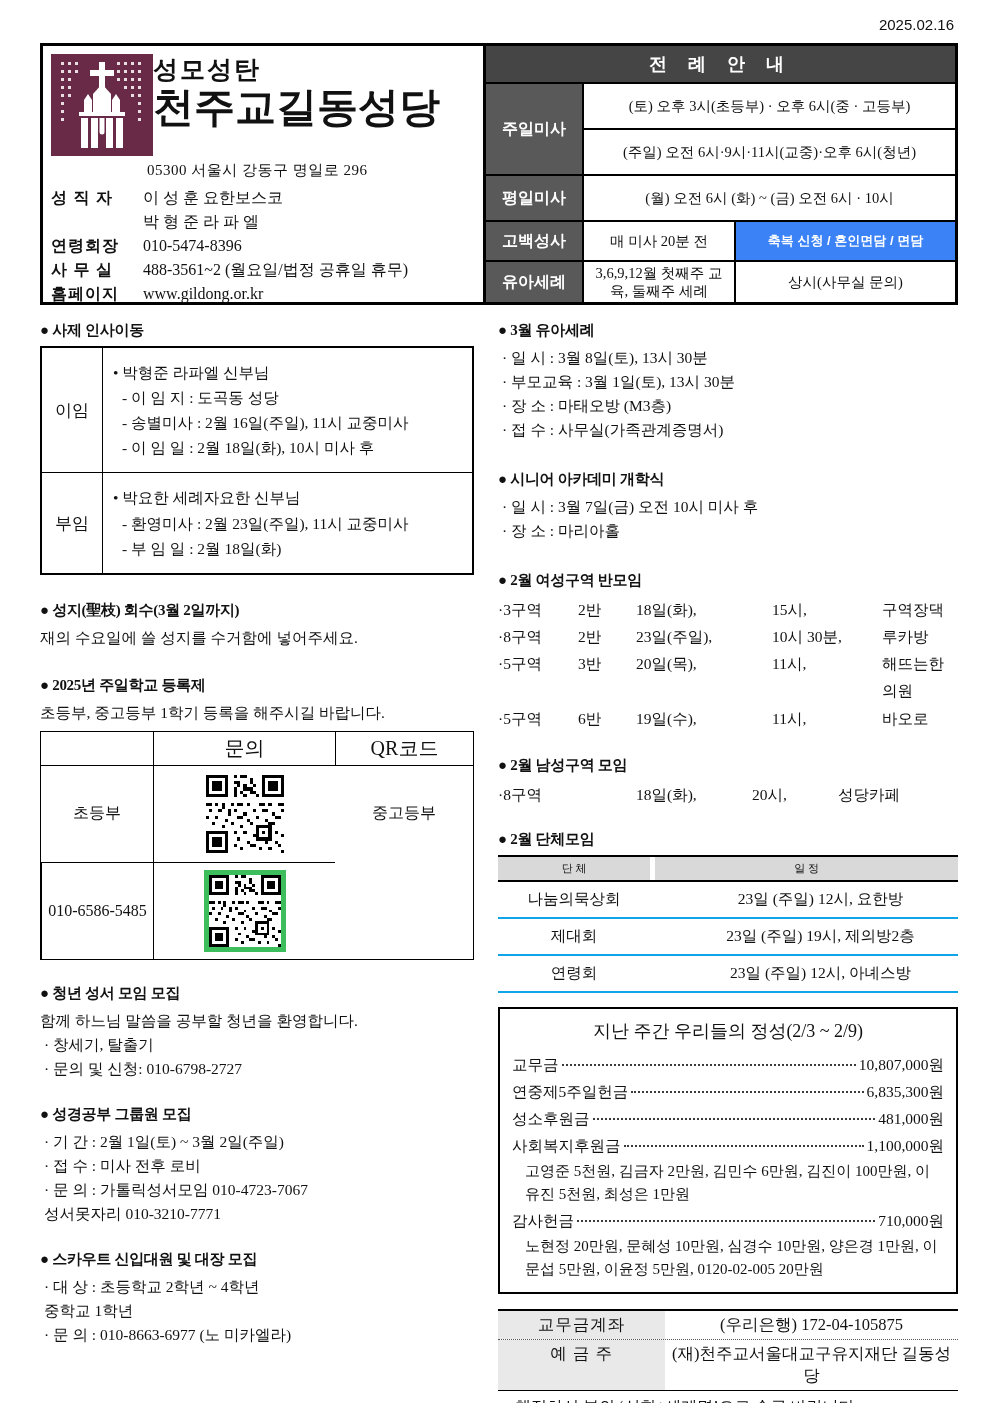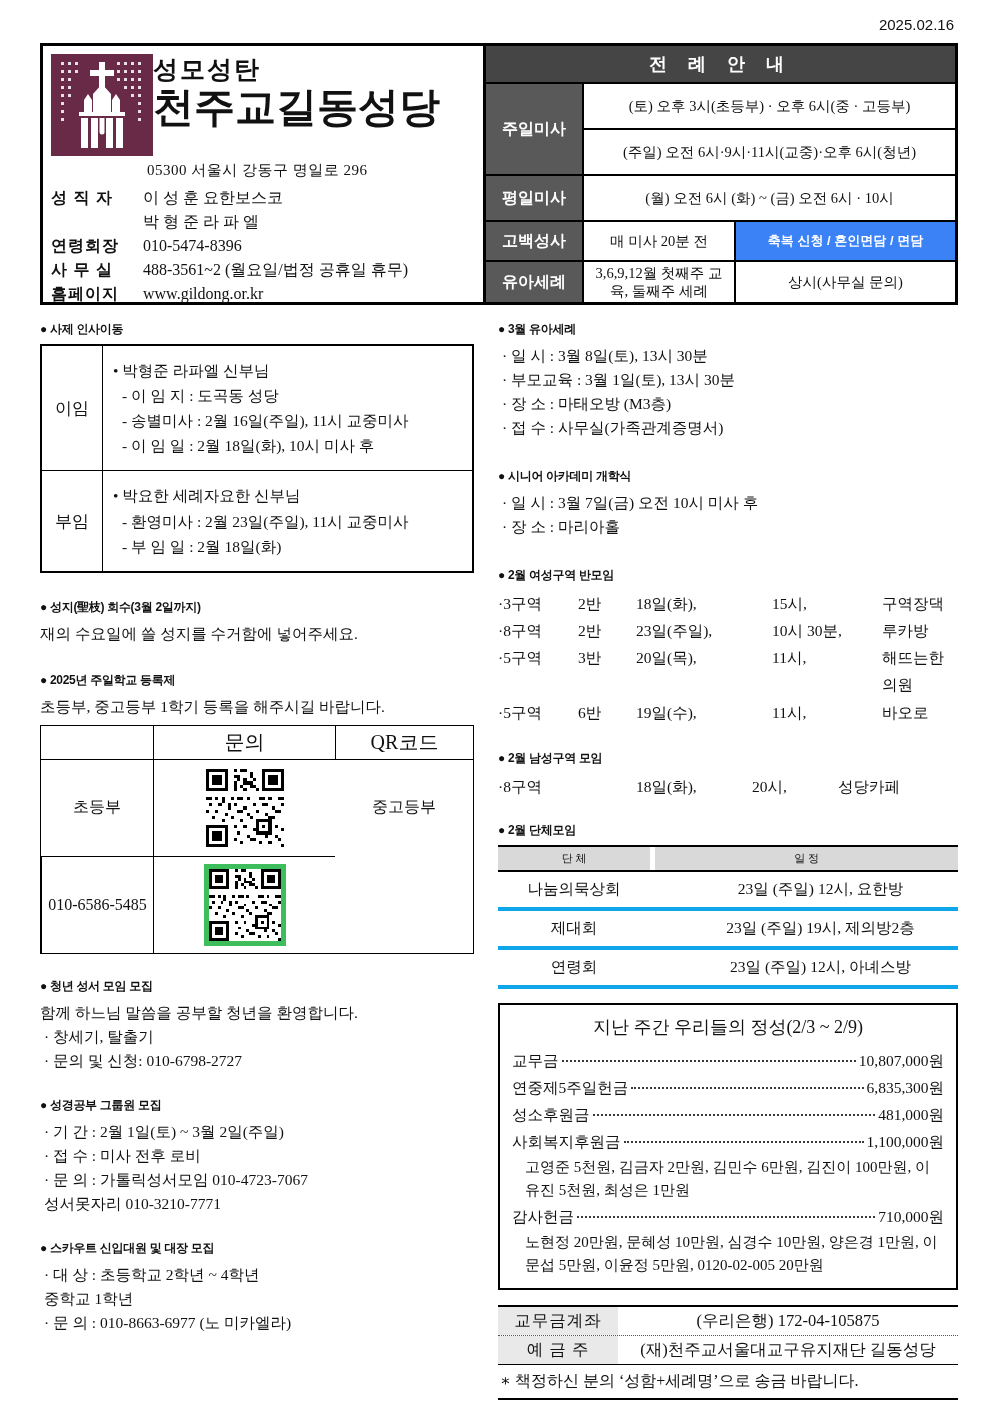--- a/index.html
+++ b/index.html
@@ -39,22 +39,22 @@
   .lt-cell { border-top:2px solid #000; border-left:2px solid #000; font-size:14.5px;
     padding:0 3px; line-height:1.25; }
   .lt-dark { background:#3b82f6; color:#fff;
     font-family:"Liberation Sans","DejaVu Sans",sans-serif; font-weight:bold; font-size:13px; }
   .span23 { grid-column:2/4; }
 
   
   .cols { display:flex; gap:24px; margin-top:14px; }
   .col-l { width:434px; flex:none; }
   .col-r { flex:1; min-width:0; }
-  .section-title { font-family:Liberation Sans, sans-serif; font-weight:bold;
-    font-size:12px; letter-spacing:-0.3px; margin:15px 0 6px; }
+  .section-title { font-family:Liberation Serif, serif; font-weight:bold;
+    font-size:15px; letter-spacing:-0.3px; margin:15px 0 6px; }
   .section-title.first { margin-top:2px; }
   .body-line { font-size:15.5px; line-height:1.55; }
   .list .body-line { padding-left:4px; }
   .indent { padding-left:88px; }
 
   
   .transfer { border:2px solid #000; display:grid; grid-template-columns:60px 1fr; margin-top:4px; }
   .t-label { display:flex; align-items:center; justify-content:center; font-size:17px; }
   .t-label.b, .t-content.b { border-top:1.5px solid #000; }
   .t-content { border-left:1.5px solid #000; padding:12px 6px 12px 10px; }
@@ -77,37 +77,37 @@
   .z-date { width:136px; flex:none; }
   .z-time { width:110px; flex:none; }
   .z-place { flex:1; }
 
   
   .org-table { border-top:2px solid #000; margin-top:4px; }
   .org-header { display:flex; gap:5px; border-bottom:2px solid #000; }
   .org-header div { background:#d9d9d9; text-align:center; font-size:11px; padding:4px 0; }
   .oc1 { width:152px; flex:none; }
   .oc2 { flex:1; }
-  .org-row { display:flex; border-bottom:4px solid #0ea5e9;gap:33px; }
+  .org-row { display:flex; border-bottom:2px solid #0ea5e9;gap:33px; }
   .org-row div { text-align:center; font-size:15.5px; padding:7px 0; }
 
   
   .offer-box { border:2px solid #000; margin-top:14px; padding:8px 12px 10px; }
   .offer-title { text-align:center; font-size:18px; margin:2px 0 8px; }
   .offer-line { display:flex; align-items:baseline; font-size:15.5px; line-height:1.75; }
   .offer-label { flex:none; }
   .offer-dots { flex:1; border-bottom:2.5px dotted #3a3a3a; margin:0 3px; transform:translateY(-4px); }
   .offer-amount { flex:none; }
   .offer-detail { padding-left:13px; font-size:15px; line-height:1.5; margin:1px 0 2px; }
 
   
   .acct { border-top:2.5px solid #000; border-bottom:2.5px solid #000; margin-top:15px; }
   .acct-row { display:flex; align-items:stretch; font-size:16.5px; }
   .acct-row.dotted { border-bottom:1.5px dotted #555; }
-  .acct-label { width:120px; flex:none; background:#e9e9e9; text-align:center; padding:3px 0;
+  .acct-label { width:167px; flex:none; background:#e9e9e9; text-align:center; padding:3px 0;
     letter-spacing:1px; }
   .acct-value { flex:1; text-align:center; padding:3px 0; }
   .acct-notes { border-top:1.5px solid #000; padding:4px 2px 5px; }
   .acct-notes .body-line { font-size:16px; line-height:1.48; }
 </style>
 </head>
 <body>
 
 <div class="page">
 

